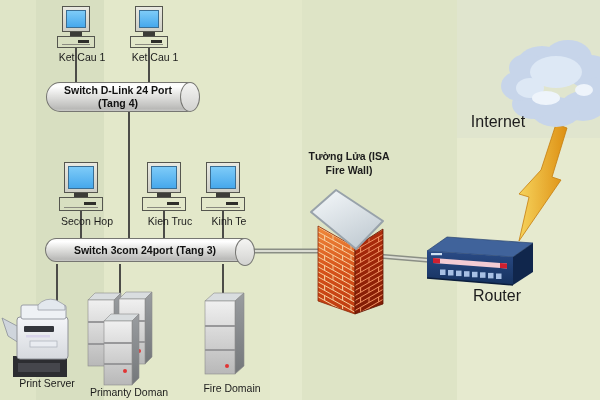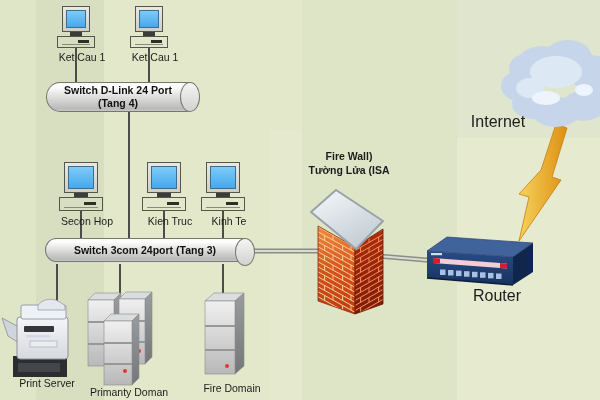--- a/index.html
+++ b/index.html
@@ -306,20 +306,20 @@
   <span class="lbl" style="left:76px;top:51px">Ket Cau 1</span>
   <span class="lbl" style="left:149px;top:51px">Ket Cau 1</span>
   <span class="lbl" style="left:81px;top:215px">Secon Hop</span>
   <span class="lbl" style="left:164px;top:215px">Kien Truc</span>
   <span class="lbl" style="left:223px;top:215px">Kinh Te</span>
   <span class="lbl" style="left:41px;top:377px">Print Server</span>
   <span class="lbl" style="left:123px;top:386px">Primanty Doman</span>
   <span class="lbl" style="left:226px;top:382px">Fire Domain</span>
 
   <div class="lbl lbl-fw" style="left:343px;top:150px">
+    <span style="display:block">Tường Lửa (ISA</span>
     <span style="display:block">Fire Wall)</span>
-    <span style="display:block">Tường Lửa (ISA</span>
   </div>
 
   <span class="lbl lbl-lg" style="left:492px;top:113px">Internet</span>
   <span class="lbl lbl-lg" style="left:491px;top:287px">Router</span>
 
 </div>
 
 </body></html>

